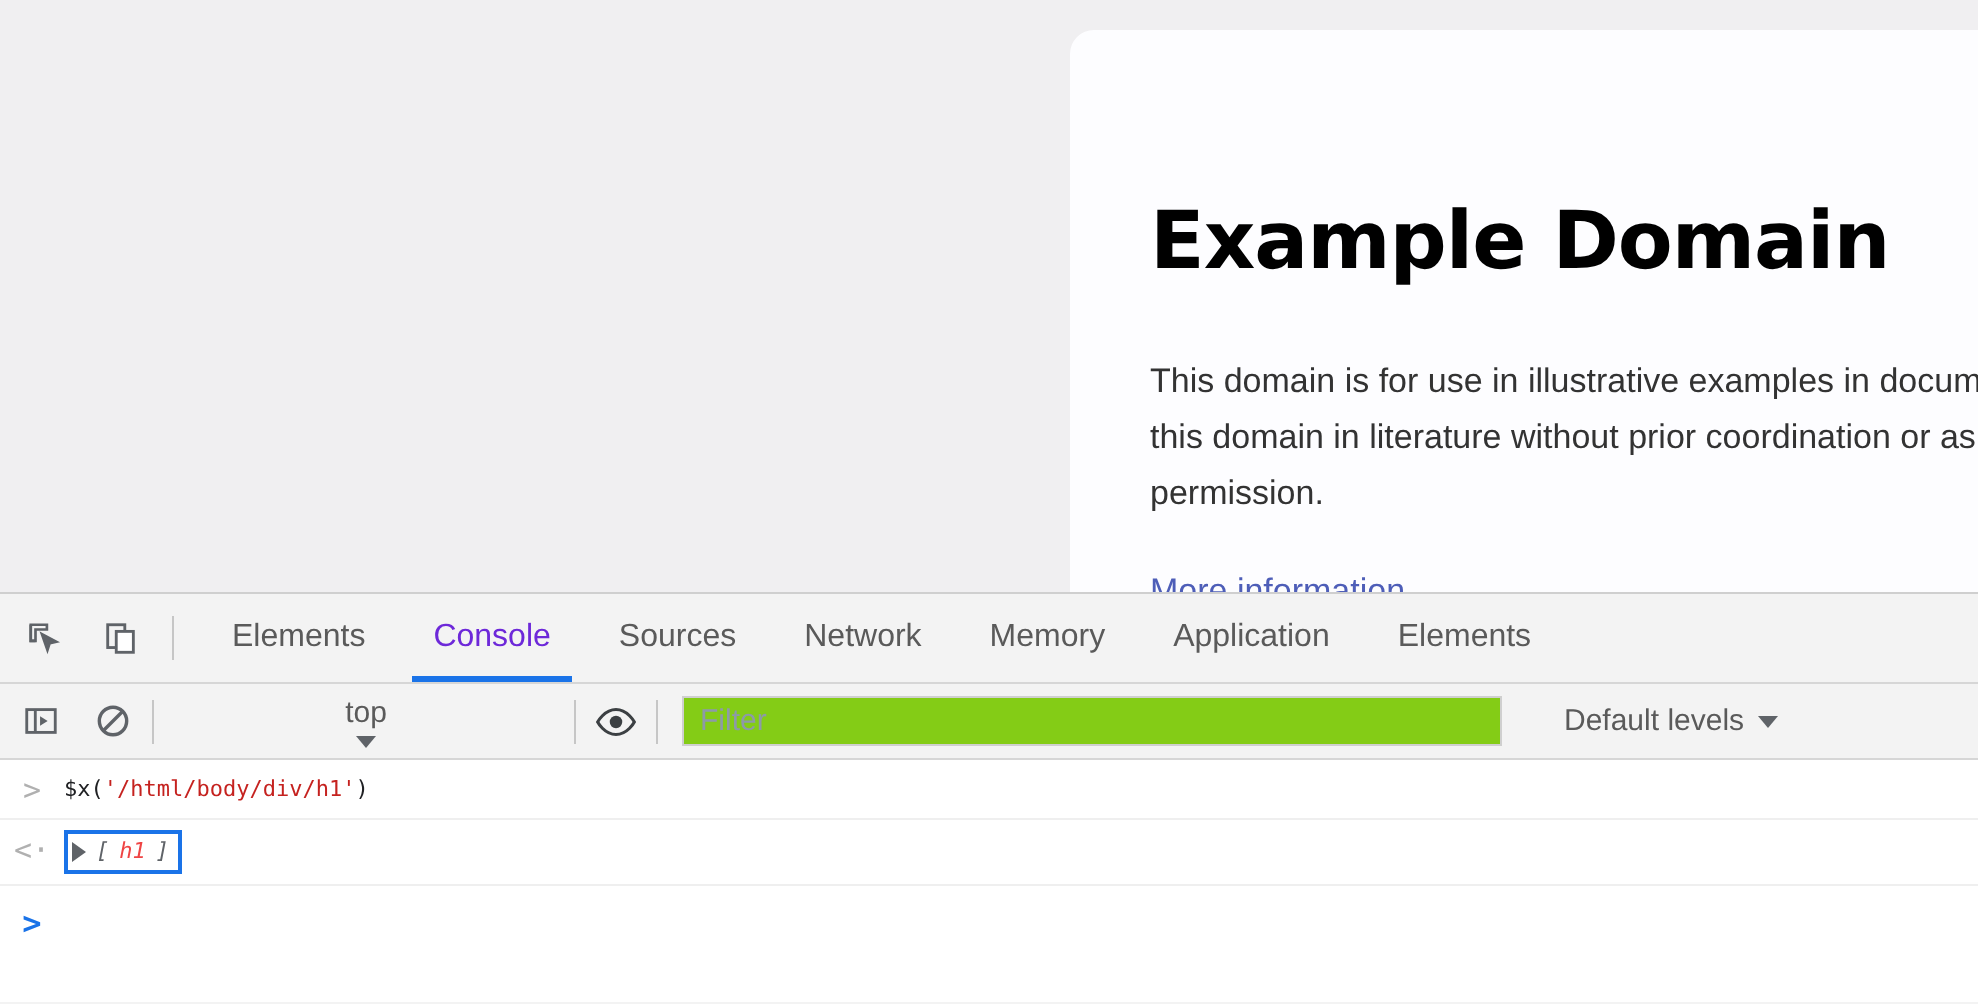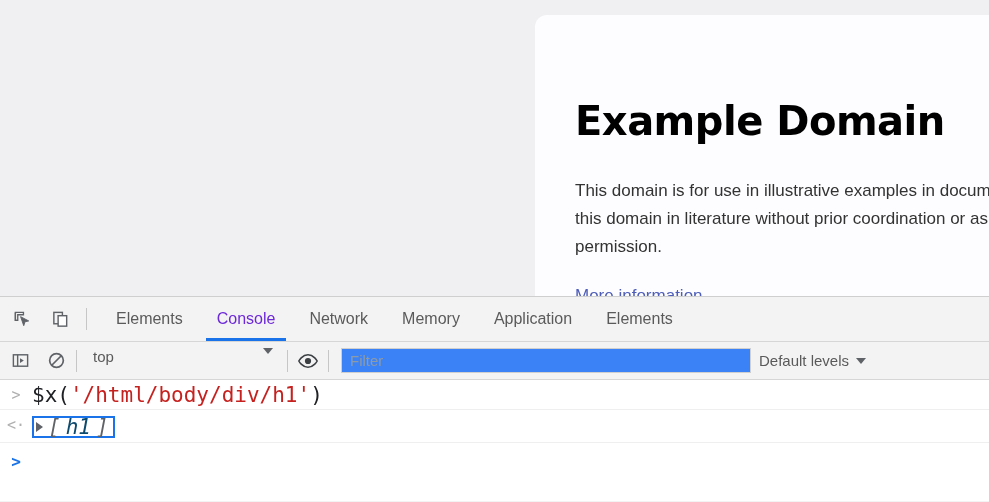--- a/index.html
+++ b/index.html
@@ -161,45 +161,47 @@
     align-items: center;
     height: 38px;
     background: #f3f3f3;
     border-bottom: 1px solid #d6d6d6;
     box-sizing: border-box;
     padding-left: 6px;
   }
 
   .ctx-select {
     display: flex;
+    align-items: center;
     justify-content: space-between;
     width: 198px;
     height: 26px;
     padding: 0 8px 0 10px;
     box-sizing: border-box;
     cursor: pointer;
     font-size: 15px;
     color: #5a5a5a;
+    flex-direction: column;
   }
 
   .caret-down {
     width: 0;
     height: 0;
     border-left: 5px solid transparent;
     border-right: 5px solid transparent;
     border-top: 6px solid #5f6368;
   }
 
   .filter-input {
     flex: 1;
     height: 25px;
     margin-left: 6px;
     margin-right: 8px;
     border: 1px solid #cfcfcf;
-    background: #3b82f6;
+    background: #84cc16;
     border-radius: 0;
     font-size: 15px;
     font-family: "Liberation Sans", sans-serif;
     color: #333333;
     padding: 0 8px;
     box-sizing: border-box;
     outline: none;
     max-width: 410px;
   }
   .filter-input::placeholder {
@@ -209,20 +211,21 @@
 
   .levels-select {
     display: flex;
     align-items: center;
     gap: 7px;
     font-size: 15px;
     color: #5a5a5a;
     cursor: pointer;
     padding-right: 12px;
     white-space: nowrap;
+    margin-left: 23px;
   }
 
   
   .console-body {
     background: #ffffff;
     height: 121px;
     overflow: hidden;
     font-family: "DejaVu Sans Mono", monospace;
   }
 
@@ -242,28 +245,28 @@
     justify-content: center;
     align-items: flex-start;
     padding-top: 1px;
     font-size: 15px;
     color: #b0b0b0;
     user-select: none;
   }
 
   .row-content {
     flex: 1;
-    font-size: 21px;
+    font-size: 11px;
     line-height: 20px;
     white-space: pre;
   }
 
   .tok-plain   { color: #202124; }
   .tok-string  { color: #c5221f; }
-  .tok-node    { color: #0c4a6e; font-style: italic; }
+  .tok-node    { color: #ef4444; font-style: italic; }
   .tok-bracket { color: #5f6368; font-style: italic; }
 
   .result-chip {
     display: inline-flex;
     align-items: center;
     gap: 5px;
     border: 2px solid #1a73e8;
     padding: 0 4px 0 2px;
     line-height: 18px;
   }
@@ -337,20 +340,23 @@
       <div class="vsep"></div>
 
       <div class="dt-tabs">
         <div class="dt-tab">
           <span>Elements</span>
         </div>
         <div class="dt-tab active">
           <span>Console</span>
         </div>
         <div class="dt-tab">
+          <span>Sources</span>
+        </div>
+        <div class="dt-tab">
           <span>Network</span>
         </div>
         <div class="dt-tab">
           <span>Memory</span>
         </div>
         <div class="dt-tab">
           <span>Application</span>
         </div>
         <div class="dt-tab">
           <span>Elements</span>

